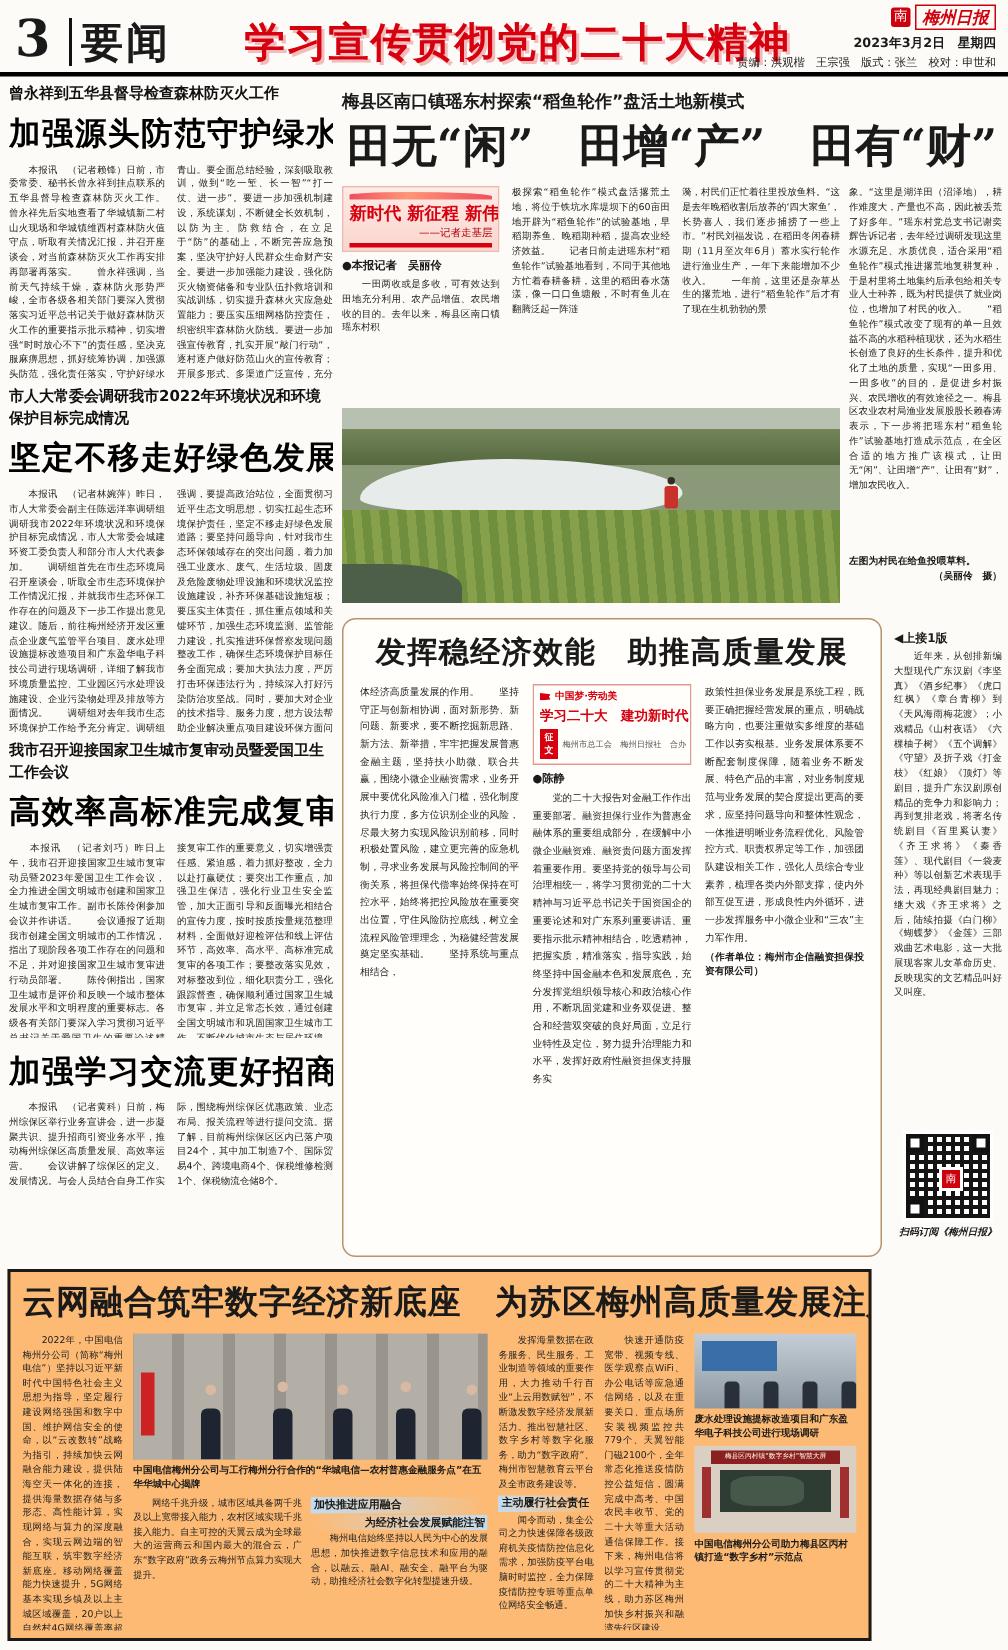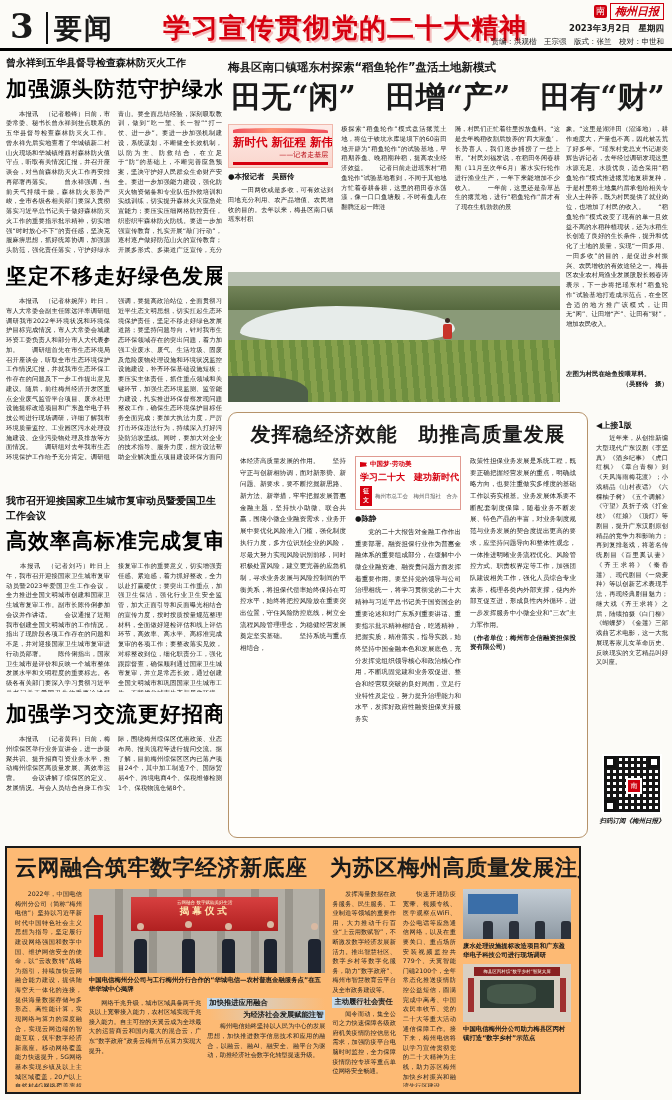--- a/index.html
+++ b/index.html
@@ -143,20 +143,21 @@
   </div>
   <div class="abs hdr-rule"></div>
 
   <div class="abs lart" style="top:56px;height:198px;">
     <div class="kicker">曾永祥到五华县督导检查森林防灭火工作</div>
     <div class="headline">加强源头防范守护绿水青山</div>
     <div class="bt cols2" style="height:148px;">　　本报讯　（记者赖锋）日前，市委常委、秘书长曾永祥到挂点联系的五华县督导检查森林防灭火工作。　　曾永祥先后实地查看了华城镇新二村山火现场和华城镇维西村森林防火值守点，听取有关情况汇报，并召开座谈会，对当前森林防灭火工作再安排再部署再落实。　　曾永祥强调，当前天气持续干燥，森林防火形势严峻，全市各级各相关部门要深入贯彻落实习近平总书记关于做好森林防灭火工作的重要指示批示精神，切实增强“时时放心不下”的责任感，坚决克服麻痹思想，抓好统筹协调，加强源头防范，强化责任落实，守护好绿水青山。要全面总结经验，深刻吸取教训，做到“吃一堑、长一智”“打一仗、进一步”。要进一步加强机制建设，系统谋划，不断健全长效机制，以防为主、防救结合，在立足于“防”的基础上，不断完善应急预案，坚决守护好人民群众生命财产安全。要进一步加强能力建设，强化防灭火物资储备和专业队伍扑救培训和实战训练，切实提升森林火灾应急处置能力；要压实压细网格防控责任，织密织牢森林防火防线。要进一步加强宣传教育，扎实开展“敲门行动”，逐村逐户做好防范山火的宣传教育；开展多形式、多渠道广泛宣传，充分营造全员参与森林防灭火的良好氛围。</div>
   </div>
 
   <div class="abs lart" style="top:258px;height:232px;">
+    <div class="kicker">市人大常委会调研我市2022年环境状况和环境保护目标完成情况</div>
     <div class="headline">坚定不移走好绿色发展道路</div>
     <div class="bt cols2" style="height:168px;">　　本报讯　（记者林婉萍）昨日，市人大常委会副主任陈远洋率调研组调研我市2022年环境状况和环境保护目标完成情况，市人大常委会城建环资工委负责人和部分市人大代表参加。　　调研组首先在市生态环境局召开座谈会，听取全市生态环境保护工作情况汇报，并就我市生态环保工作存在的问题及下一步工作提出意见建议。随后，前往梅州经济开发区重点企业废气监管平台项目、废水处理设施提标改造项目和广东盈华电子科技公司进行现场调研，详细了解我市环境质量监控、工业园区污水处理设施建设、企业污染物处理及排放等方面情况。　　调研组对去年我市生态环境保护工作给予充分肯定。调研组强调，要提高政治站位，全面贯彻习近平生态文明思想，切实扛起生态环境保护责任，坚定不移走好绿色发展道路；要坚持问题导向，针对我市生态环保领域存在的突出问题，着力加强工业废水、废气、生活垃圾、固废及危险废物处理设施和环境状况监控设施建设，补齐环保基础设施短板；要压实主体责任，抓住重点领域和关键环节，加强生态环境监测、监管能力建设，扎实推进环保督察发现问题整改工作，确保生态环境保护目标任务全面完成；要加大执法力度，严厉打击环保违法行为，持续深入打好污染防治攻坚战。同时，要加大对企业的技术指导、服务力度，想方设法帮助企业解决重点项目建设环保方面问题，通过科技手段提升企业污染物治理能力，推动我市环境质量不断提升。</div>
   </div>
 
   <div class="abs lart" style="top:494px;height:198px;">
     <div class="kicker">我市召开迎接国家卫生城市复审动员暨爱国卫生工作会议</div>
     <div class="headline">高效率高标准完成复审工作</div>
     <div class="bt cols2" style="height:152px;">　　本报讯　（记者刘巧）昨日上午，我市召开迎接国家卫生城市复审动员暨2023年爱国卫生工作会议，全力推进全国文明城市创建和国家卫生城市复审工作。副市长陈伶俐参加会议并作讲话。　　会议通报了近期我市创建全国文明城市的工作情况，指出了现阶段各项工作存在的问题和不足，并对迎接国家卫生城市复审进行动员部署。　　陈伶俐指出，国家卫生城市是评价和反映一个城市整体发展水平和文明程度的重要标志。各级各有关部门要深入学习贯彻习近平总书记关于爱国卫生的重要论述精神，提高政治站位，深刻认识做好迎接复审工作的重要意义，切实增强责任感、紧迫感，着力抓好整改，全力以赴打赢硬仗；要突出工作重点，加强卫生保洁，强化行业卫生安全监管，加大正面引导和反面曝光相结合的宣传力度，按时按质按量规范整理材料，全面做好迎检评估和线上评估环节，高效率、高水平、高标准完成复审的各项工作；要整改落实见效，对标整改到位，细化职责分工，强化跟踪督查，确保顺利通过国家卫生城市复审，并立足常态长效，通过创建全国文明城市和巩固国家卫生城市工作，不断优化城市生态与居住环境，让市民拥有更加文明、更加整洁优美和卫生舒适的工作生活环境。</div>
   </div>
 
@@ -243,24 +244,20 @@
 
   <div class="abs bbox">
     <div class="bbox-head">云网融合筑牢数字经济新底座　为苏区梅州高质量发展注入新动能</div>
     <div class="bbox-row">
 
       <div class="bc1 bt">　　2022年，中国电信梅州分公司（简称“梅州电信”）坚持以习近平新时代中国特色社会主义思想为指导，坚定履行建设网络强国和数字中国、维护网信安全的使命，以“云改数转”战略为指引，持续加快云网融合能力建设，提供陆海空天一体化的连接，提供海量数据存储与多形态、高性能计算，实现网络与算力的深度融合，实现云网边端的智能互联，筑牢数字经济新底座。移动网络覆盖能力快速提升，5G网络基本实现乡镇及以上主城区域覆盖，20户以上自然村4G网络覆盖率超过90%，全面实施光纤</div>
 
       <div class="bcenter">
         <div class="photo1">
           <div class="p1-sign"></div>
-          <div class="p1-banner">
-            <div class="t1">云网融合 数字赋能美好生活</div>
-            <div class="t2">揭幕仪式</div>
-          </div>
           <div class="p1-head" style="left:48px;top:34px;"></div>
           <div class="p1-fig" style="left:45px;"></div>
           <div class="p1-head" style="left:96px;top:32px;"></div>
           <div class="p1-fig" style="left:93px;"></div>
           <div class="p1-head" style="left:136px;top:34px;"></div>
           <div class="p1-fig" style="left:133px;"></div>
           <div class="p1-head" style="left:178px;top:32px;"></div>
           <div class="p1-fig" style="left:175px;"></div>
           <div class="p1-head" style="left:222px;top:34px;"></div>
           <div class="p1-fig" style="left:219px;"></div>

